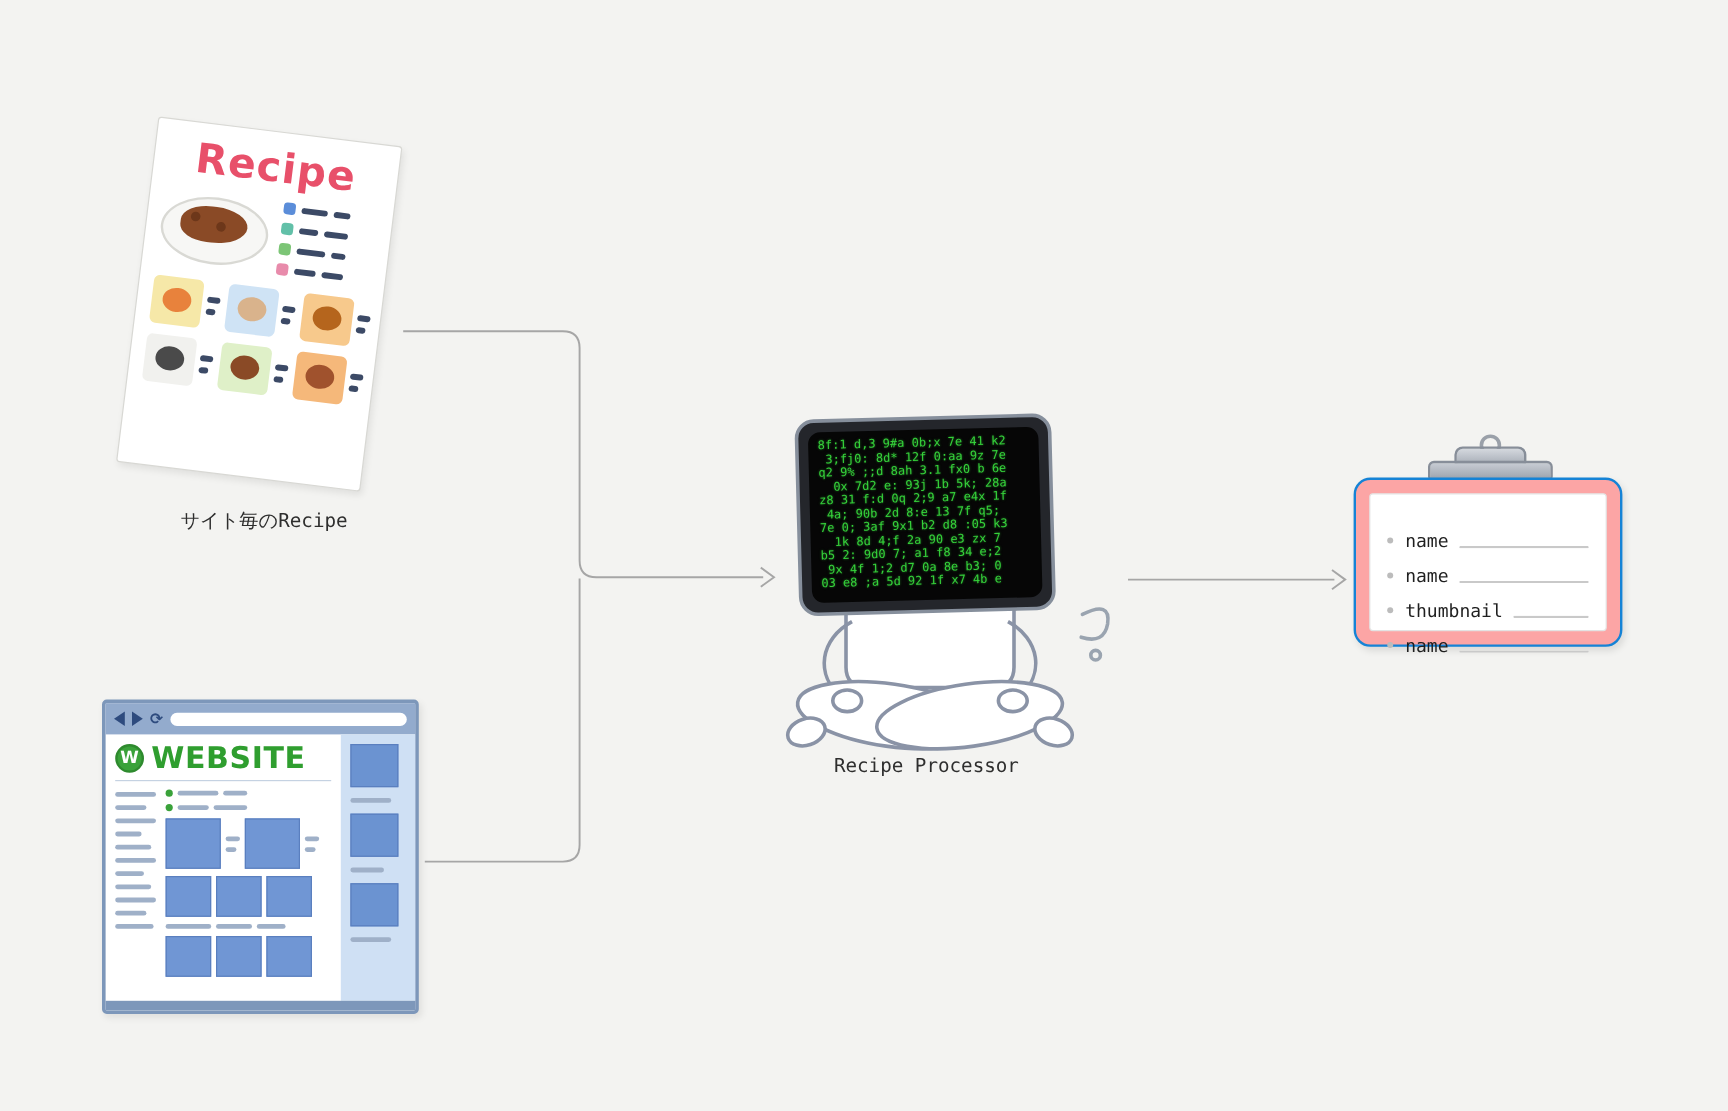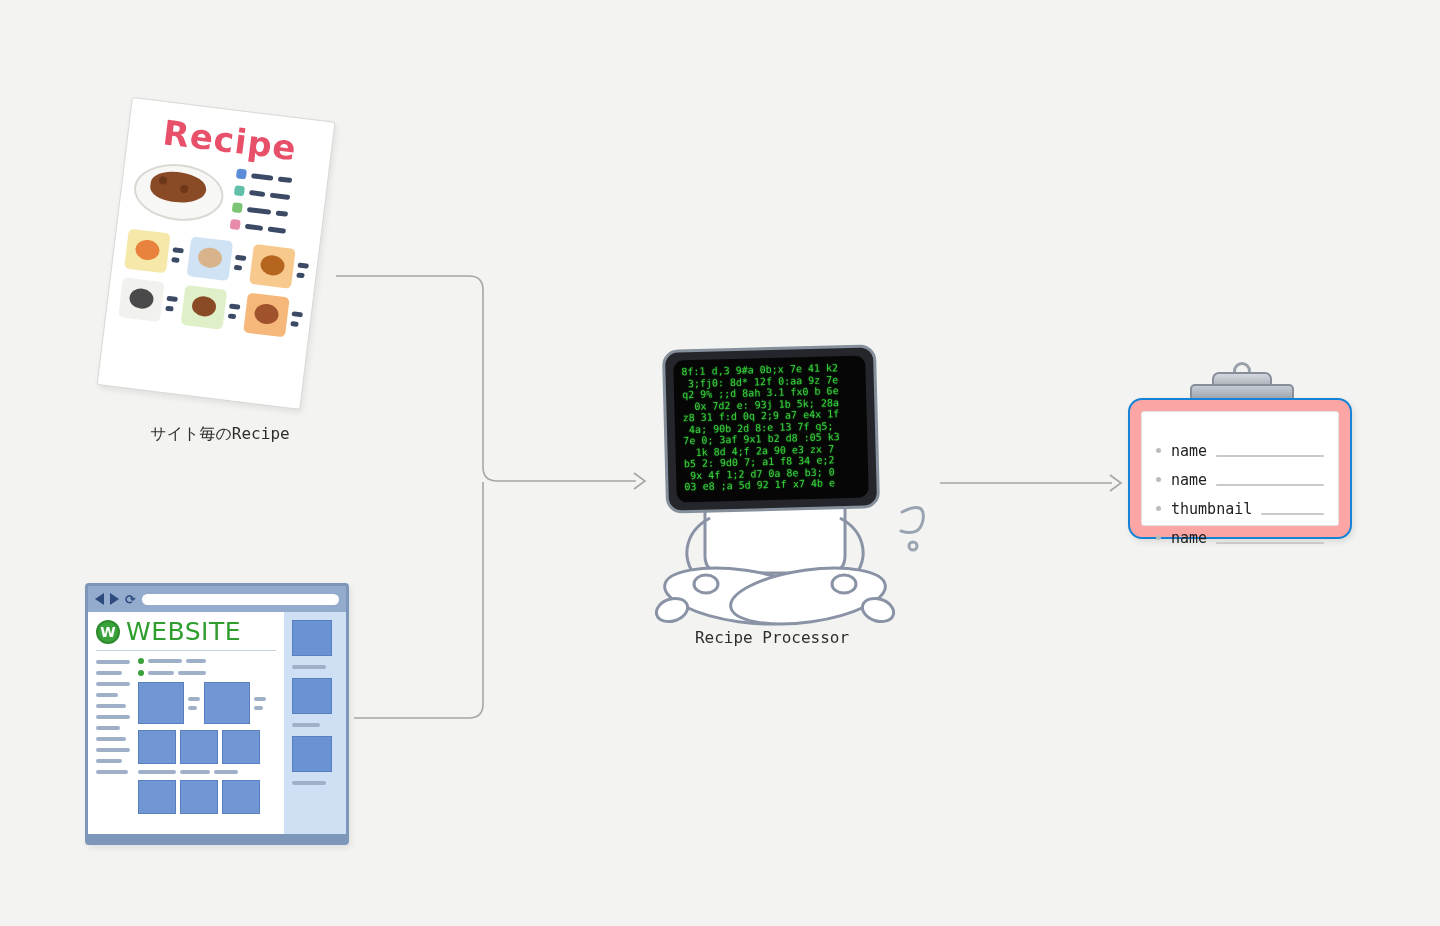--- a/index.html
+++ b/index.html
@@ -54,21 +54,21 @@
   .tri.fwd{border-left:9px solid #2e4b7e;}
   .refresh{color:#2e4b7e;font-size:13px;font-weight:bold;line-height:1;}
   .addr{flex:1;height:11px;background:#ffffff;border-radius:6px;}
   .web-body{flex:1;display:flex;min-height:0;}
   .web-main{flex:1;padding:7px 8px;min-width:0;}
   .web-side{width:62px;background:#cfe0f4;padding:8px 8px;box-sizing:border-box;display:flex;flex-direction:column;gap:9px;}
   .web-bottom{height:8px;background:#7d97ba;flex:none;}
   .logo-row{display:flex;align-items:center;gap:6px;}
   .wcircle{width:24px;height:24px;border-radius:50%;background:#3aa23a;border:2px solid #2e8a2e;color:#fff;
     font-weight:bold;font-size:14px;display:flex;align-items:center;justify-content:center;box-sizing:border-box;}
-  .wtitle{color:#2f9e2f;font-weight:400;font-size:25px;letter-spacing:.5px;line-height:1;}
+  .wtitle{color:#2f9e2f;font-weight:700;font-size:25px;letter-spacing:.5px;line-height:1;}
   .web-rule{height:1px;background:#c5d2e2;margin:6px 0 7px;}
   .web-cols{display:flex;gap:6px;}
   .minicol{width:36px;display:flex;flex-direction:column;gap:7px;padding-top:2px;}
   .gdash{height:4px;border-radius:2px;background:#9fb0c8;}
   .maincol{flex:1;display:flex;flex-direction:column;gap:6px;}
   .grow{display:flex;align-items:center;gap:4px;}
   .gdot{width:6px;height:6px;border-radius:50%;background:#3aa23a;flex:none;}
   .wsq{background:#7096d4;border:1px solid #5a7fbf;box-sizing:border-box;flex:none;}
   .sq-lg{width:46px;height:42px;}
   .sq-sm{width:38px;height:34px;}

